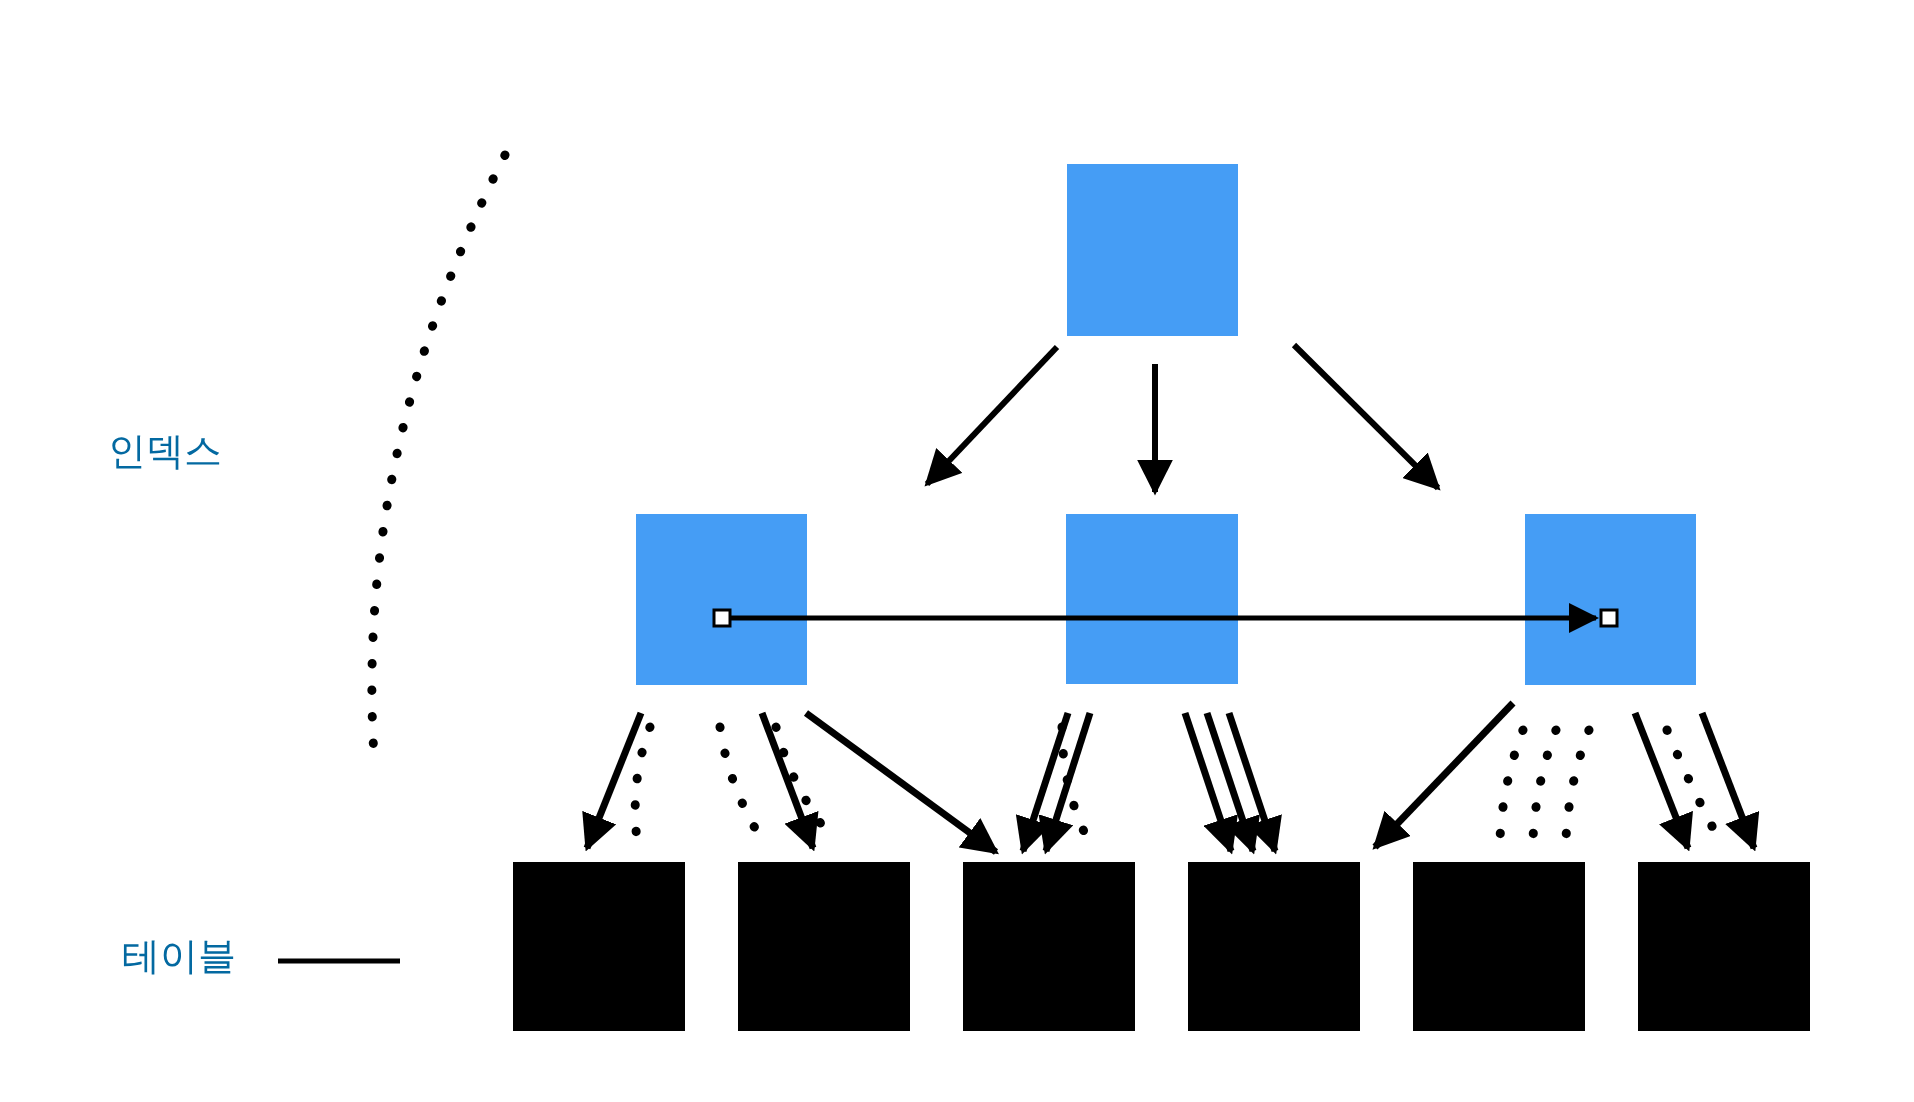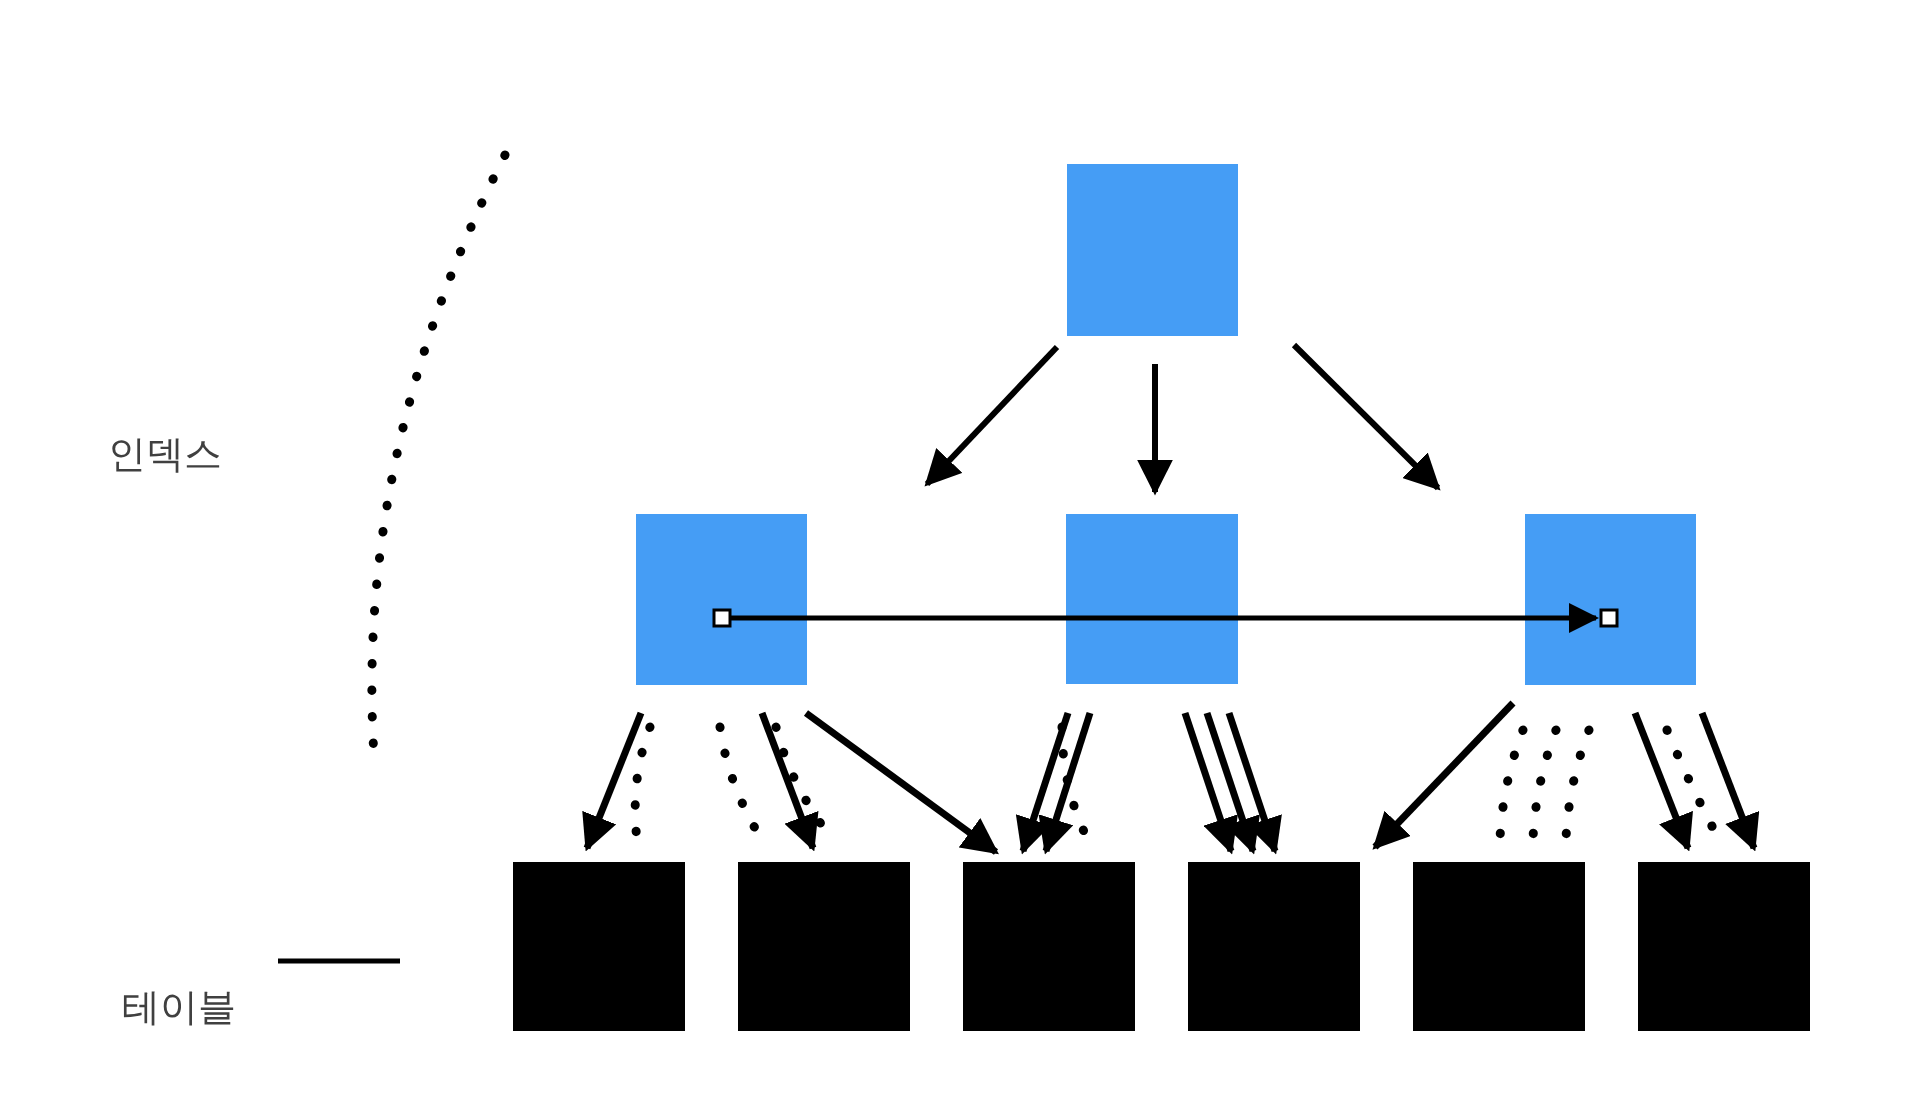--- a/index.html
+++ b/index.html
@@ -21,35 +21,34 @@
   #diagram-svg {
     position: absolute;
     left: 0;
     top: 0;
     width: 1914px;
     height: 1102px;
     display: block;
   }
   .axis-label {
     position: absolute;
-    color: #404040;
+    color: #0369a1;
     font-size: 38px;
-    font-family: Liberation Serif, serif;
+    font-family: Liberation Mono, monospace;
     white-space: nowrap;
     letter-spacing: 0px;
     line-height: 1;
   }
   #label-index {
     left: 108px;
     top: 435px;
   }
   #label-table {
     left: 122px;
     top: 940px;
-    margin-top: 48px;
   }
 </style>
 </head>
 <body>
 
 <div id="stage">
 
   <svg id="diagram-svg" viewBox="0 0 1914 1102" xmlns="http://www.w3.org/2000/svg">
     <defs>
       <marker id="arrowhead" viewBox="0 0 10 10" refX="9" refY="5" markerWidth="6" markerHeight="6" orient="auto-start-reverse">

